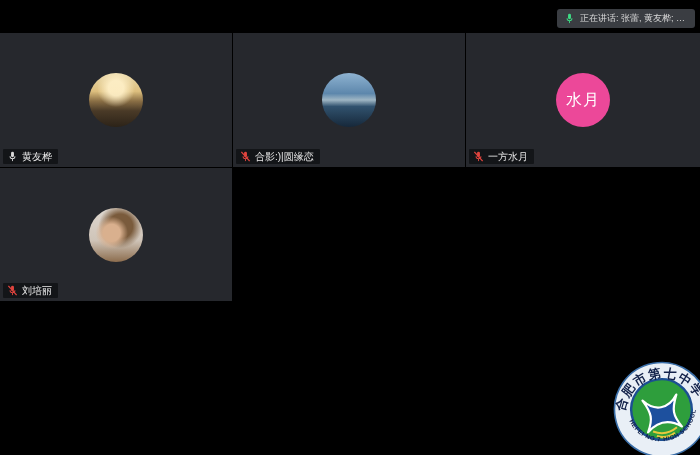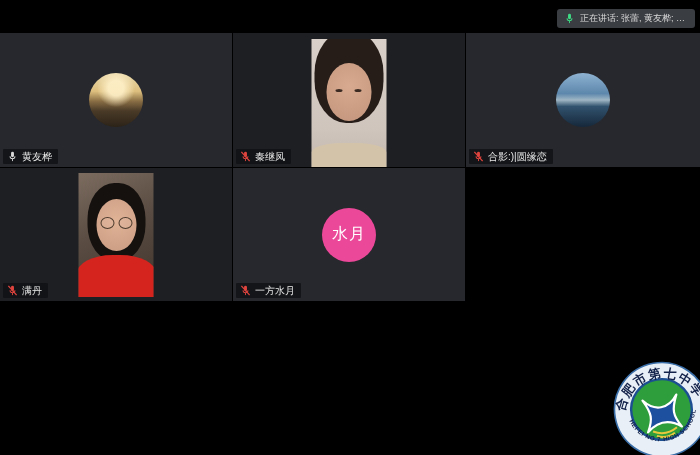--- a/index.html
+++ b/index.html
@@ -120,85 +120,39 @@
               <rect x="4.4" y="0.8" width="3.2" height="6" rx="1.6"></rect>
               <path d="M2.8 5.6a3.2 3.2 0 0 0 6.4 0h-1a2.2 2.2 0 0 1-4.4 0z"></path>
               <rect x="5.5" y="8.6" width="1" height="2.4"></rect>
             </g>
           </svg>
       </span>
       <span class="nm">黄友桦</span>
     </div>
   </div>
 
-  <div class="tile video-bg">
-    <div class="vfeed center r1">
-      <div class="blob hair1"></div>
-      <div class="blob face1">
-        <span class="eye" style="left:9px;top:26px;"></span>
-        <span class="eye" style="left:28px;top:26px;"></span>
-      </div>
-      <div class="body1"></div>
-    </div>
+
+
+  <div class="tile">
+    <div class="avatar lake"></div>
     <div class="name-label">
       <span class="mic">
         <svg viewBox="0 0 12 12" width="11" height="11">
             <g fill="#e0443e">
               <rect x="4.4" y="0.8" width="3.2" height="6" rx="1.6"></rect>
               <path d="M2.8 5.6a3.2 3.2 0 0 0 6.4 0h-1a2.2 2.2 0 0 1-4.4 0z"></path>
               <rect x="5.5" y="8.6" width="1" height="2.4"></rect>
             </g>
             <line x1="1.5" y1="1" x2="10.5" y2="11" stroke="#e0443e" stroke-width="1.4"></line>
           </svg>
       </span>
-      <span class="nm">秦继凤</span>
-    </div>
-  </div>
-
-
-  <div class="tile">
-    <div class="avatar lake"></div>
-    <div class="name-label">
-      <span class="mic">
-        <svg viewBox="0 0 12 12" width="11" height="11">
-            <g fill="#e0443e">
-              <rect x="4.4" y="0.8" width="3.2" height="6" rx="1.6"></rect>
-              <path d="M2.8 5.6a3.2 3.2 0 0 0 6.4 0h-1a2.2 2.2 0 0 1-4.4 0z"></path>
-              <rect x="5.5" y="8.6" width="1" height="2.4"></rect>
-            </g>
-            <line x1="1.5" y1="1" x2="10.5" y2="11" stroke="#e0443e" stroke-width="1.4"></line>
-          </svg>
-      </span>
       <span class="nm">合影:)|圆缘恋</span>
     </div>
   </div>
 
-  <div class="tile video-bg">
-    <div class="vfeed center r2">
-      <div class="blob hair2"></div>
-      <div class="blob face2">
-        <span class="glass" style="left:4px;top:18px;"></span>
-        <span class="glass" style="left:22px;top:18px;"></span>
-      </div>
-      <div class="sweater"></div>
-    </div>
-    <div class="name-label">
-      <span class="mic">
-        <svg viewBox="0 0 12 12" width="11" height="11">
-            <g fill="#e0443e">
-              <rect x="4.4" y="0.8" width="3.2" height="6" rx="1.6"></rect>
-              <path d="M2.8 5.6a3.2 3.2 0 0 0 6.4 0h-1a2.2 2.2 0 0 1-4.4 0z"></path>
-              <rect x="5.5" y="8.6" width="1" height="2.4"></rect>
-            </g>
-            <line x1="1.5" y1="1" x2="10.5" y2="11" stroke="#e0443e" stroke-width="1.4"></line>
-          </svg>
-      </span>
-      <span class="nm">满丹</span>
-    </div>
-  </div>
 
   <div class="tile">
     <div class="avatar initials">
       <span>水月</span>
     </div>
     <div class="name-label">
       <span class="mic">
         <svg viewBox="0 0 12 12" width="11" height="11">
             <g fill="#e0443e">
               <rect x="4.4" y="0.8" width="3.2" height="6" rx="1.6"></rect>
@@ -206,20 +160,36 @@
               <rect x="5.5" y="8.6" width="1" height="2.4"></rect>
             </g>
             <line x1="1.5" y1="1" x2="10.5" y2="11" stroke="#e0443e" stroke-width="1.4"></line>
           </svg>
       </span>
       <span class="nm">一方水月</span>
     </div>
   </div>
 
 
+  <div class="tile">
+    <div class="avatar portrait"></div>
+    <div class="name-label">
+      <span class="mic">
+        <svg viewBox="0 0 12 12" width="11" height="11">
+            <g fill="#e0443e">
+              <rect x="4.4" y="0.8" width="3.2" height="6" rx="1.6"></rect>
+              <path d="M2.8 5.6a3.2 3.2 0 0 0 6.4 0h-1a2.2 2.2 0 0 1-4.4 0z"></path>
+              <rect x="5.5" y="8.6" width="1" height="2.4"></rect>
+            </g>
+            <line x1="1.5" y1="1" x2="10.5" y2="11" stroke="#e0443e" stroke-width="1.4"></line>
+          </svg>
+      </span>
+      <span class="nm">刘培丽</span>
+    </div>
+  </div>
 
 
 </div>
 
 <div class="school-logo">
   <svg viewBox="0 0 96 96" width="97" height="97">
     <circle cx="48" cy="48" r="46.5" fill="#e9eff6" stroke="#3a6ea8" stroke-width="1.6"></circle>
     <circle cx="48" cy="48" r="30" fill="#2e9e3c" stroke="#1c4f92" stroke-width="2.4"></circle>
     <path d="M31 36 C41 49 55 49 65 36 C58 50 58 56 65 68 C54 59 42 59 31 68 C38 56 38 50 31 36 Z" fill="#1d509e" stroke="#ffffff" stroke-width="2.2" stroke-linejoin="round"></path>
     <path d="M36 68 q12 7 24 0" stroke="#e8c93e" fill="none" stroke-width="2"></path>

